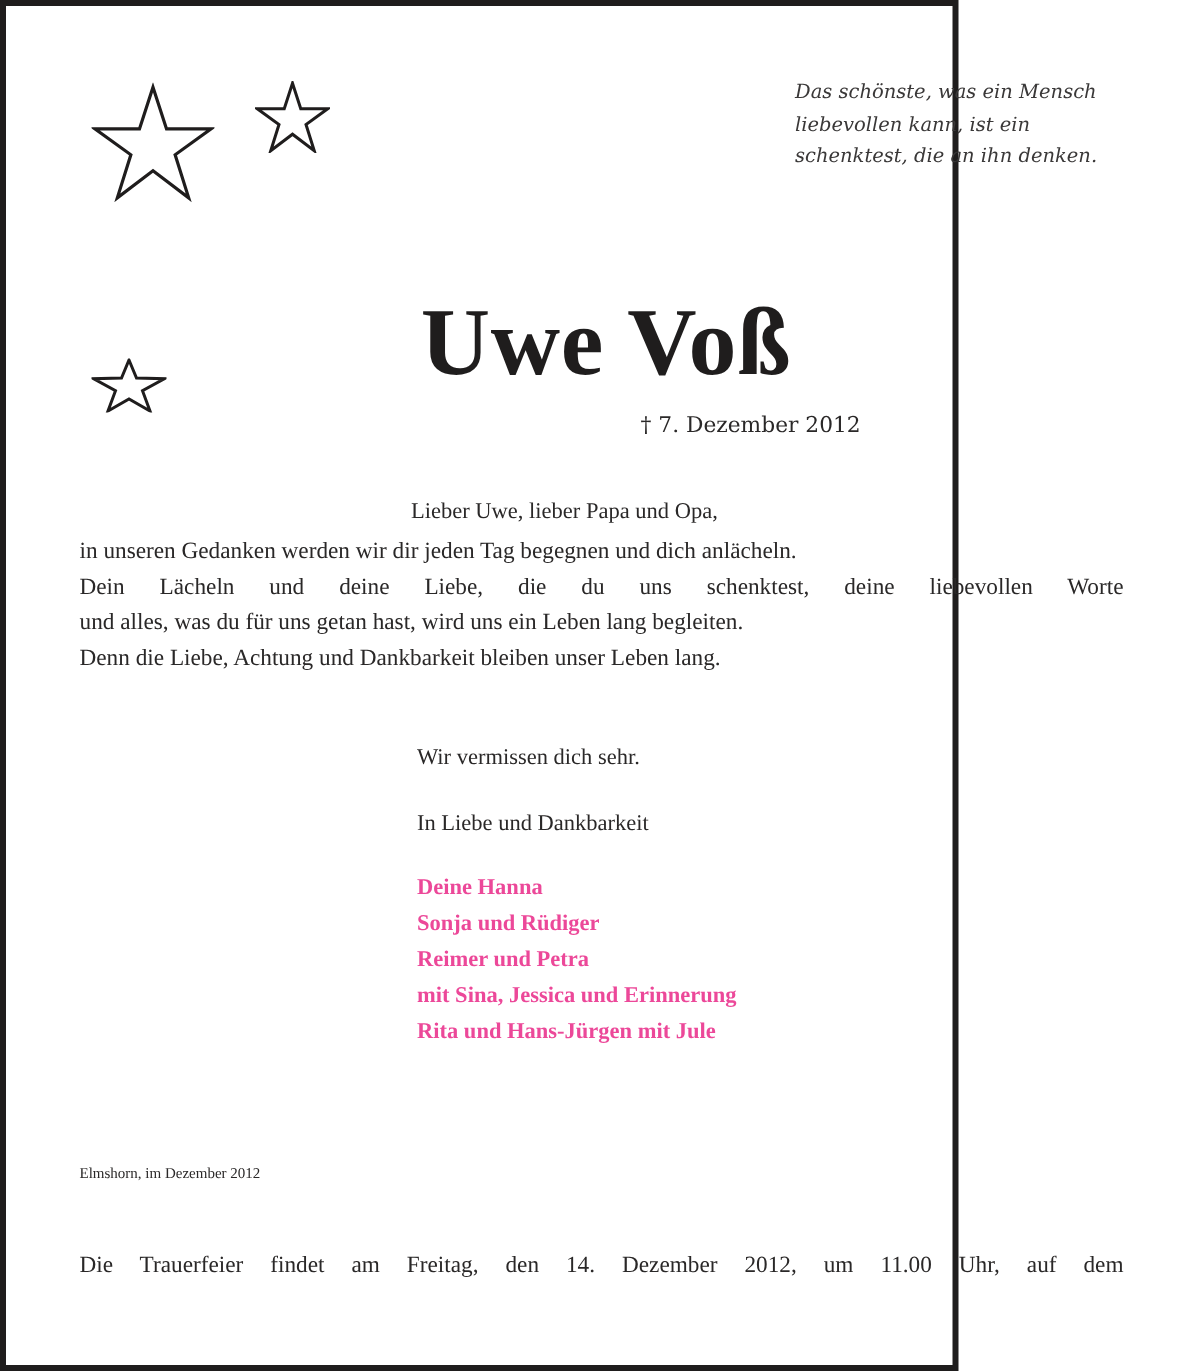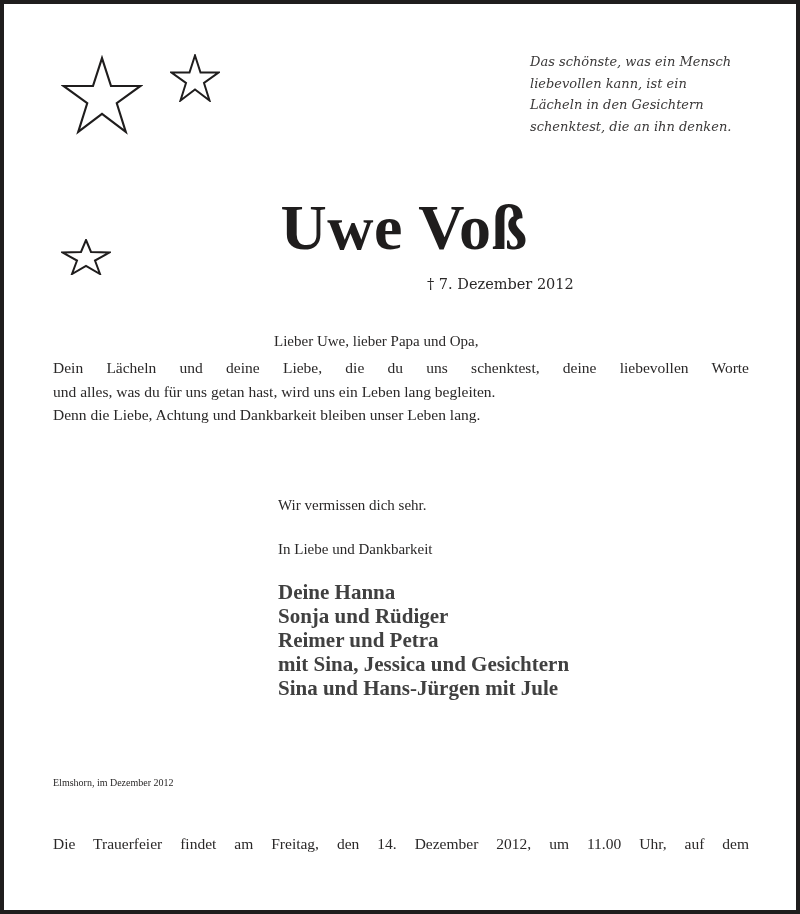--- a/index.html
+++ b/index.html
@@ -1,19 +1,19 @@
 <!DOCTYPE html>
 <html><head>
   <meta charset="utf-8">
   <style>
     html, body { margin: 0; padding: 0; background: #ffffff; }
     body { width: 800px; height: 914px; overflow: hidden; }
     .frame {
       position: absolute; left: 0; top: 0;
-      width: 800px; height: 914px;
+      width: 639px; height: 914px;
       box-sizing: border-box;
       border: 4px solid #1f1d1d;
       background: #ffffff;
       color: #2a2828;
       font-family: "DejaVu Serif", "Liberation Serif", serif;
     }
     .abs { position: absolute; }
     .star svg { display: block; }
     .quote {
       left: 526px; top: 47px; width: 240px;
@@ -36,22 +36,22 @@
     }
     .greeting { top: 329px; left: 270px; white-space: nowrap;
       font-size: 15px; font-family: "Liberation Serif", "DejaVu Serif", serif; }
     .para { top: 352px; }
     .para div { white-space: nowrap; font-size: 15.5px; }
     .justified { text-align: justify; text-align-last: justify; white-space: normal !important; }
     .closing { left: 274px; font-size: 15px; white-space: nowrap;
       font-family: "Liberation Serif", "DejaVu Serif", serif; }
     .miss { top: 493px; }
     .love { top: 537px; }
-    .family { left: 274px; top: 576px; font-weight: bold; font-size: 21px; line-height: 24px;
-      font-family: "Liberation Serif", "DejaVu Serif", serif; color: #404040; }
+    .family { left: 274px; top: 576px; font-weight: bold; font-size: 15px; line-height: 24px;
+      font-family: "Liberation Serif", "DejaVu Serif", serif; color: #ec4899; }
     .family div { white-space: nowrap; }
     .place { left: 49px; top: 773px; font-size: 10px; white-space: nowrap;
       font-family: "Liberation Serif", "DejaVu Serif", serif; }
     .funeral { left: 49px; width: 696px; top: 828px; font-size: 15.5px; line-height: 23.5px;
       font-family: "Liberation Serif", "DejaVu Serif", serif; }
   </style>
 </head>
 <body>
 
 <div class="frame">
@@ -68,44 +68,44 @@
   </div>
   <div class="abs star" style="left:57px; top:235px;">
     <svg width="50" height="36" viewBox="0 0 100 72">
       <polygon points="50,2 60,26 97,27 68,43 78,70 50,54 22,70 32,43 3,27 40,26" fill="none" stroke="#1f1d1d" stroke-width="4" stroke-linejoin="miter"></polygon>
     </svg>
   </div>
 
   <div class="abs quote">
     <div>Das schönste, was ein Mensch</div>
     <div>liebevollen kann, ist ein</div>
-    <div>Lächeln in den Gesichtern</div>
     <div>schenktest, die an ihn denken.</div>
   </div>
 
   <div class="abs name">Uwe Voß</div>
 
   <div class="abs dates death">† 7. Dezember 2012</div>
 
   <div class="abs greeting">Lieber Uwe, lieber Papa und Opa,</div>
   <div class="abs body-text para">
+    <div>in unseren Gedanken werden wir dir jeden Tag begegnen und dich anlächeln.</div>
     <div class="justified">Dein Lächeln und deine Liebe, die du uns schenktest, deine liebevollen Worte</div>
     <div>und alles, was du für uns getan hast, wird uns ein Leben lang begleiten.</div>
     <div>Denn die Liebe, Achtung und Dankbarkeit bleiben unser Leben lang.</div>
   </div>
 
   <div class="abs closing miss">Wir vermissen dich sehr.</div>
   <div class="abs closing love">In Liebe und Dankbarkeit</div>
 
   <div class="abs family">
     <div>Deine Hanna</div>
     <div>Sonja und Rüdiger</div>
     <div>Reimer und Petra</div>
-    <div>mit Sina, Jessica und Gesichtern</div>
-    <div>Sina und Hans-Jürgen mit Jule</div>
+    <div>mit Sina, Jessica und Erinnerung</div>
+    <div>Rita und Hans-Jürgen mit Jule</div>
   </div>
 
   <div class="abs place">Elmshorn, im Dezember 2012</div>
 
   <div class="abs funeral">
     <div class="justified">Die Trauerfeier findet am Freitag, den 14. Dezember 2012, um 11.00 Uhr, auf dem</div>
   </div>
 
 </div>
 

